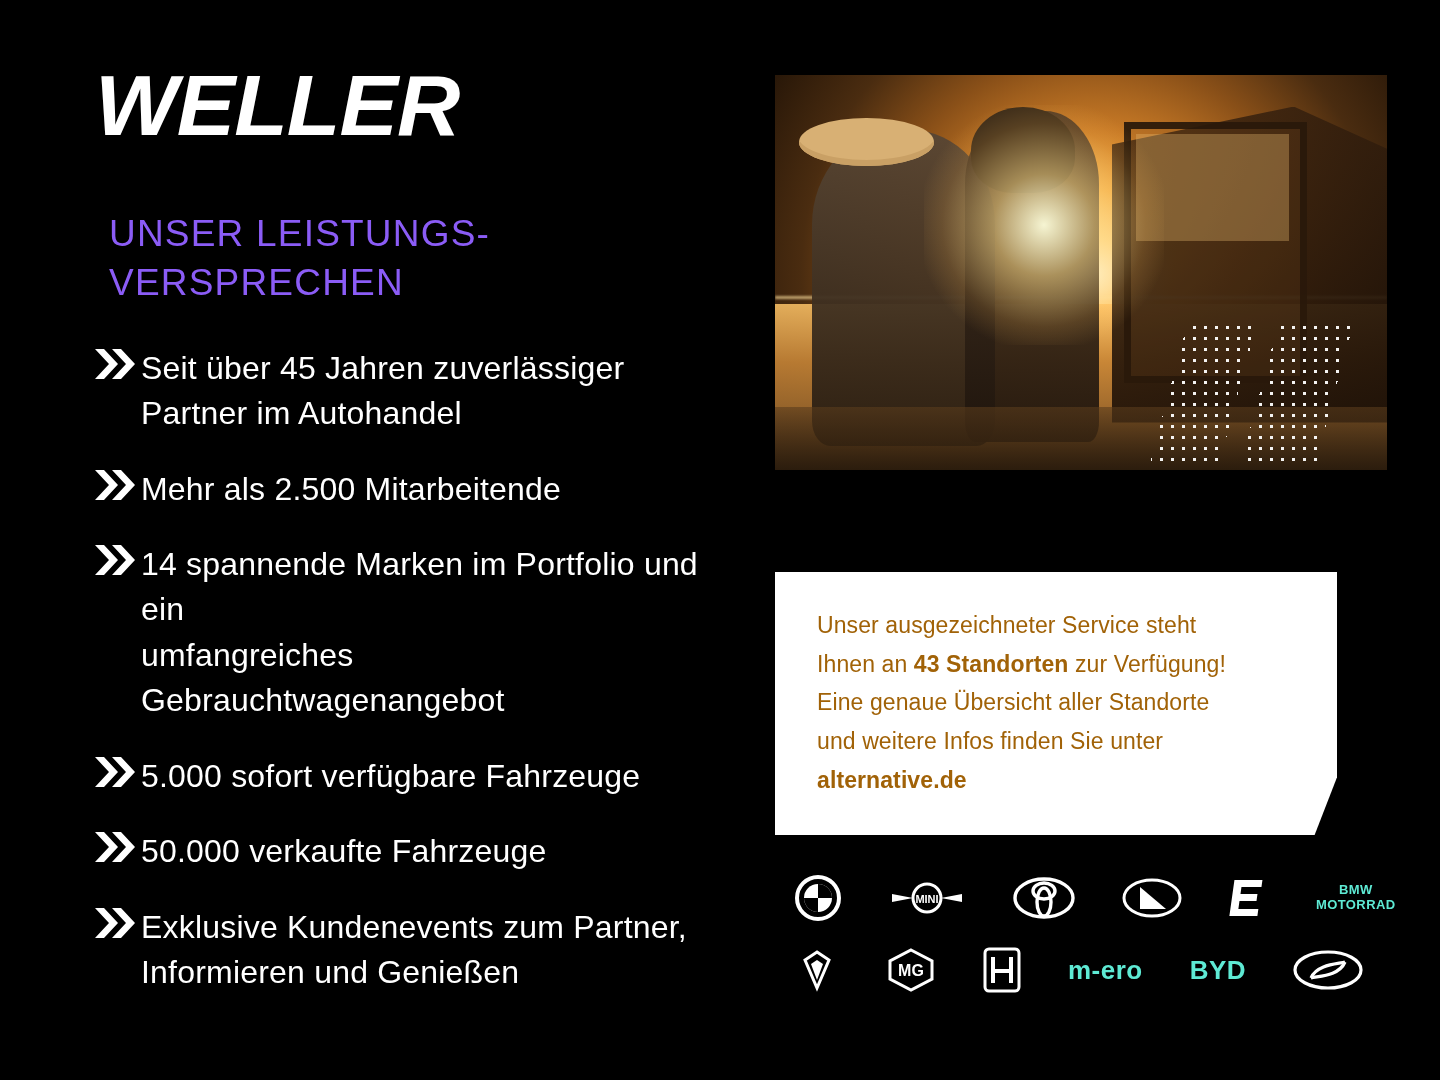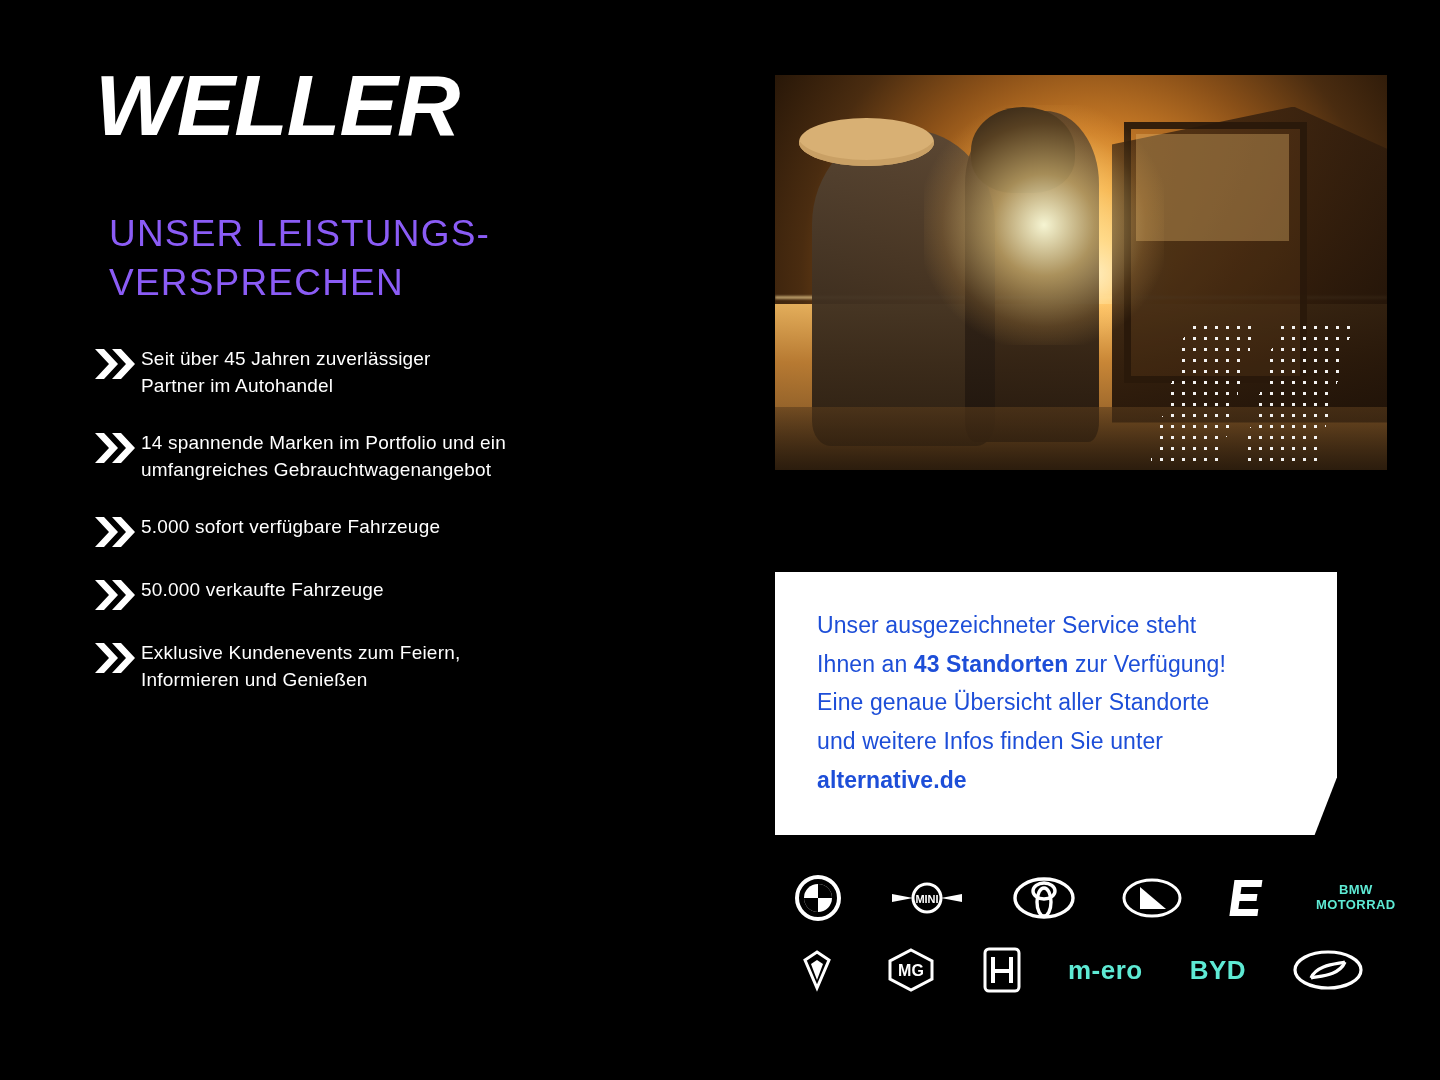--- a/index.html
+++ b/index.html
@@ -58,21 +58,21 @@
   }
   .chev {
     flex: 0 0 auto;
     width: 46px;
     height: 30px;
     margin-top: 3px;
     position: relative;
   }
   .chev svg { display: block; }
   .bullet-text {
-    font-size: 19px;
+    font-size: 32px;
     line-height: 1.42;
     letter-spacing: 0.2px;
     color: #ffffff;
     max-width: 570px;
     white-space: pre-line;
   }
 
   
   .right {
     position: absolute;
@@ -166,21 +166,21 @@
     mask-image: linear-gradient(105deg, transparent 0 16%, #000 16% 42%, transparent 42% 50%, #000 50% 78%, transparent 78% 100%);
     opacity: 0.95;
   }
 
   
   .callout {
     position: absolute;
     left: 0; top: 572px;
     width: 562px;
     background: #ffffff;
-    color: #1d4ed8;
+    color: #a16207;
     padding: 34px 42px 36px 42px;
     clip-path: polygon(0 0, 100% 0, 100% 78%, 96% 100%, 0 100%);
   }
   .callout p {
     font-size: 23px;
     line-height: 1.68;
     letter-spacing: 0.1px;
   }
   .callout b { font-weight: 700; }
 
@@ -239,20 +239,29 @@
         <span class="chev">
           <svg width="46" height="30" viewBox="0 0 46 30">
               <path d="M0 0 L14 15 L0 30 L9 30 L23 15 L9 0 Z" fill="#fff"></path>
               <path d="M17 0 L31 15 L17 30 L26 30 L40 15 L26 0 Z" fill="#fff"></path>
             </svg>
         </span>
         <span class="bullet-text">Seit über 45 Jahren zuverlässiger
 Partner im Autohandel</span>
       </li>
 
+      <li class="bullet">
+        <span class="chev">
+          <svg width="46" height="30" viewBox="0 0 46 30">
+              <path d="M0 0 L14 15 L0 30 L9 30 L23 15 L9 0 Z" fill="#fff"></path>
+              <path d="M17 0 L31 15 L17 30 L26 30 L40 15 L26 0 Z" fill="#fff"></path>
+            </svg>
+        </span>
+        <span class="bullet-text">Mehr als 2.500 Mitarbeitende</span>
+      </li>
 
       <li class="bullet">
         <span class="chev">
           <svg width="46" height="30" viewBox="0 0 46 30">
               <path d="M0 0 L14 15 L0 30 L9 30 L23 15 L9 0 Z" fill="#fff"></path>
               <path d="M17 0 L31 15 L17 30 L26 30 L40 15 L26 0 Z" fill="#fff"></path>
             </svg>
         </span>
         <span class="bullet-text">14 spannende Marken im Portfolio und ein
 umfangreiches Gebrauchtwagenangebot</span>
@@ -278,21 +287,21 @@
         <span class="bullet-text">50.000 verkaufte Fahrzeuge</span>
       </li>
 
       <li class="bullet">
         <span class="chev">
           <svg width="46" height="30" viewBox="0 0 46 30">
               <path d="M0 0 L14 15 L0 30 L9 30 L23 15 L9 0 Z" fill="#fff"></path>
               <path d="M17 0 L31 15 L17 30 L26 30 L40 15 L26 0 Z" fill="#fff"></path>
             </svg>
         </span>
-        <span class="bullet-text">Exklusive Kundenevents zum Feiern,
+        <span class="bullet-text">Exklusive Kundenevents zum Partner,
 Informieren und Genießen</span>
       </li>
 
 
     </ul>
   </div>
 
   <div class="right">
 
     <div class="photo">

